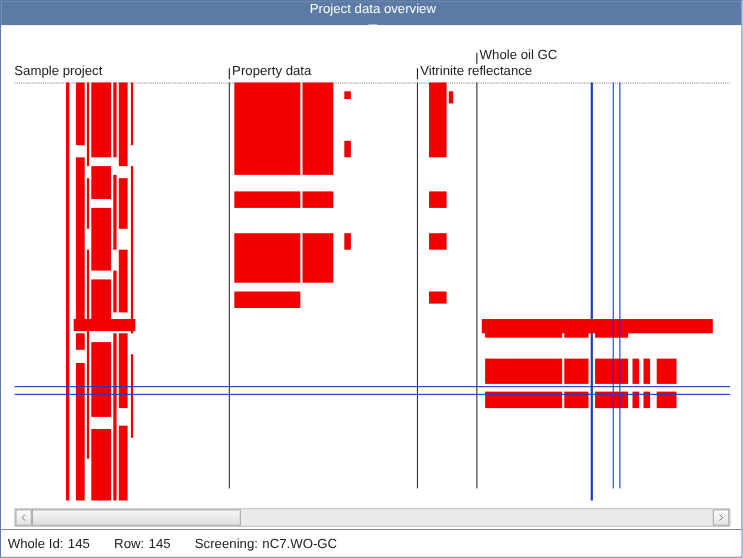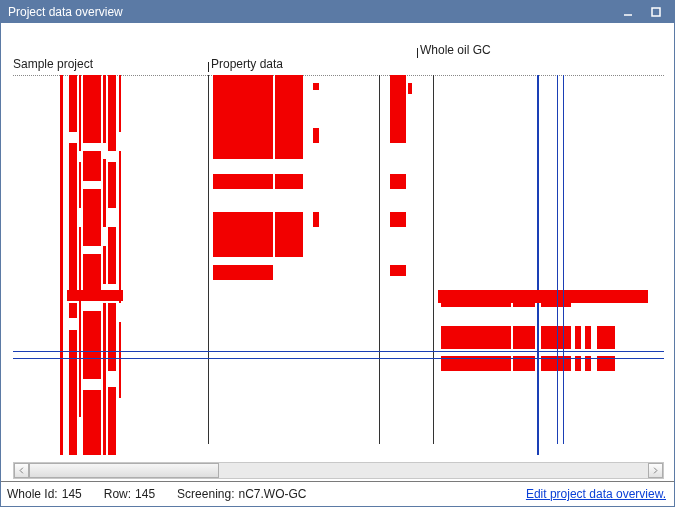--- a/index.html
+++ b/index.html
@@ -1,19 +1,19 @@
 <!DOCTYPE html>
 <html><head>
 <meta charset="utf-8">
 <style>
   * { box-sizing: border-box; }
   html, body { margin: 0; padding: 0; font-family: "Segoe UI", Tahoma, sans-serif; font-size: 12px; }
   body { background: #fff; width: 675px; height: 507px; border: 1px solid #5b7aa5; display: flex; flex-direction: column; }
 
-  .titlebar { background: #5b7aa5; color: #fff; height: 22px; display: flex; align-items: center; padding: 0 4px 0 7px; font-size: 12px; }
+  .titlebar { background: #5b7aa5; color: #fff; height: 22px; display: flex; align-items: center; padding: 0 4px 0 7px; font-size: 12px; flex-direction: column; }
   .titlebar .title { flex: 1; }
   .titlebar .winbtn { width: 28px; height: 16px; display: flex; align-items: center; justify-content: center; cursor: default; }
   .titlebar .winbtn svg { stroke: #fff; stroke-width: 1.5; fill: none; }
 
   .client { flex: 1; background: #fff; display: flex; flex-direction: column; padding: 12px 0 0 0; position: relative; }
 
   .chart-wrap { flex: 1; position: relative; margin: 0 10px 0 12px; overflow: hidden; }
   .chart { position: absolute; inset: 0; }
 
   .colhead { position: absolute; top: 22px; font-size: 12px; color: #222; white-space: nowrap; }
@@ -57,21 +57,22 @@
       </svg>
   </span>
 </div>
 
 <div class="client">
 
   <div class="chart-wrap">
     <div class="chart" id="chart">
       <div class="colhead" style="left:0">Sample project</div>
       <div class="colhead" style="left:195px"><span class="tick"></span><span>Property data</span></div>
-      <div class="colhead" style="left:404px;top:8px"><span class="tick"></span><span>Whole oil GC</span></div>
+      <div class="colhead" style="left:366px"><span class="tick"></span><span>Vitrinite reflectance</span></div>
+      <div class="colhead" style="left:420px;top:8px"><span class="tick"></span><span>Whole oil GC</span></div>
 
       <div class="top-dotted"></div>
 
       <div class="plotarea" id="plotarea">
           <div class="vline" style="left: 195px;"></div>
           <div class="vline" style="left: 366px;"></div>
           <div class="vline" style="left: 420px;"></div>
           <div class="band" style="left: 47px; width: 3px; top: 0px; height: 380px;"></div>
           <div class="band" style="left: 56px; width: 8px; top: 0px; height: 57px;"></div>
           <div class="band" style="left: 56px; width: 8px; top: 68.4px; height: 152px;"></div>
@@ -156,15 +157,14 @@
   </div>
 
   <div class="bottom-sep"></div>
   <div class="statusbar">
     <span class="lbl">Whole Id:</span>
     <span class="val">145</span>
     <span class="lbl">Row:</span>
     <span class="val">145</span>
     <span class="lbl">Screening:</span>
     <span class="val">nC7.WO-GC</span>
-    <a class="link">Edit project data overview.</a>
   </div>
 </div>
 
 </body></html>

